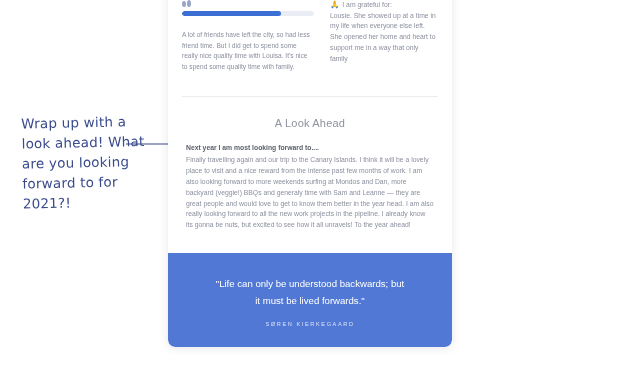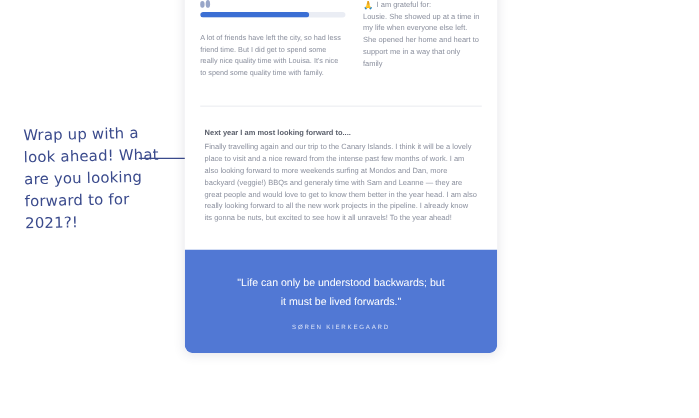--- a/index.html
+++ b/index.html
@@ -228,20 +228,21 @@
         </div>
         <p class="grateful-body">Lousie. She showed up at a time in my life when everyone else left. She opened her home and heart to support me in a way that only family</p>
       </div>
 
     </div>
   </div>
 
   <div class="divider"></div>
 
   <div class="section">
+    <h2 class="section-title">A Look Ahead</h2>
     <p class="q-label">Next year I am most looking forward to....</p>
     <p class="q-answer">Finally travelling again and our trip to the Canary Islands. I think it will be a lovely place to visit and a nice reward from the intense past few months of work. I am also looking forward to more weekends surfing at Mondos and Dan, more backyard (veggie!) BBQs and generaly time with Sam and Leanne — they are great people and would love to get to know them better in the year head. I am also really looking forward to all the new work projects in the pipeline. I already know its gonna be nuts, but excited to see how it all unravels! To the year ahead!</p>
   </div>
 
   <div class="quote-block">
     <p class="quote-text">
       <span>"Life can only be understood backwards; but</span><br>
       <span>it must be lived forwards."</span>
     </p>
     <p class="quote-author">SØREN KIERKEGAARD</p>

